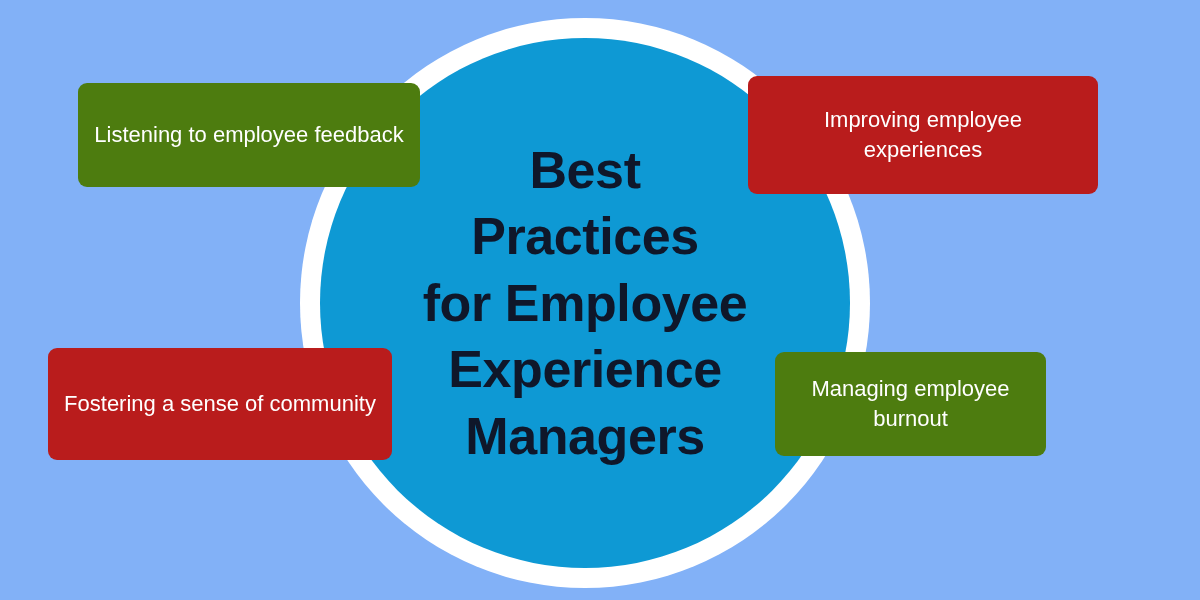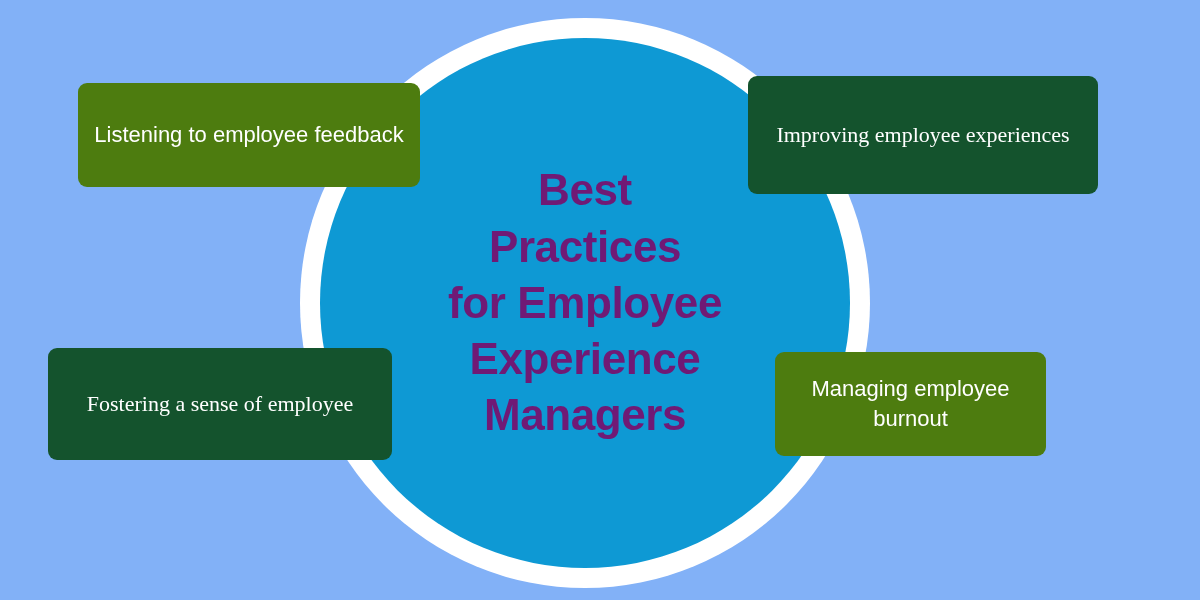--- a/index.html
+++ b/index.html
@@ -46,22 +46,22 @@
     width: 530px;
     height: 530px;
     display: flex;
     align-items: center;
     justify-content: center;
     text-align: center;
     box-sizing: border-box;
     padding: 0 22px;
   }
   .hub-title-text {
-    color: #701a75;
-    font-size: 44px;
+    color: #0f172a;
+    font-size: 52px;
     font-weight: bold;
     line-height: 1.28;
     letter-spacing: -0.4px;
     white-space: pre-line;
   }
 
   
   .practice-box {
     position: absolute;
     display: flex;
@@ -73,21 +73,21 @@
     padding: 6px 16px;
   }
   .practice-label {
     color: #ffffff;
     font-size: 22px;
     font-weight: normal;
     line-height: 1.38;
   }
 
   .practice-box.pink { background: #4d7c0f; }
-  .practice-box.navy { background: #14532d; font-family: Liberation Serif, serif; }
+  .practice-box.navy { background: #b91c1c; }
 
   .box-top-left {
     left: 78px;
     top: 83px;
     width: 342px;
     height: 104px;
   }
   .box-top-right {
     left: 748px;
     top: 76px;
@@ -125,20 +125,20 @@
 
   <div class="practice-box pink box-top-left">
     <span class="practice-label">Listening to employee feedback</span>
   </div>
 
   <div class="practice-box navy box-top-right">
     <span class="practice-label">Improving employee experiences</span>
   </div>
 
   <div class="practice-box navy box-bottom-left">
-    <span class="practice-label">Fostering a sense of employee</span>
+    <span class="practice-label">Fostering a sense of community</span>
   </div>
 
   <div class="practice-box pink box-bottom-right">
     <span class="practice-label">Managing employee burnout</span>
   </div>
 
 </div>
 
 </body></html>

